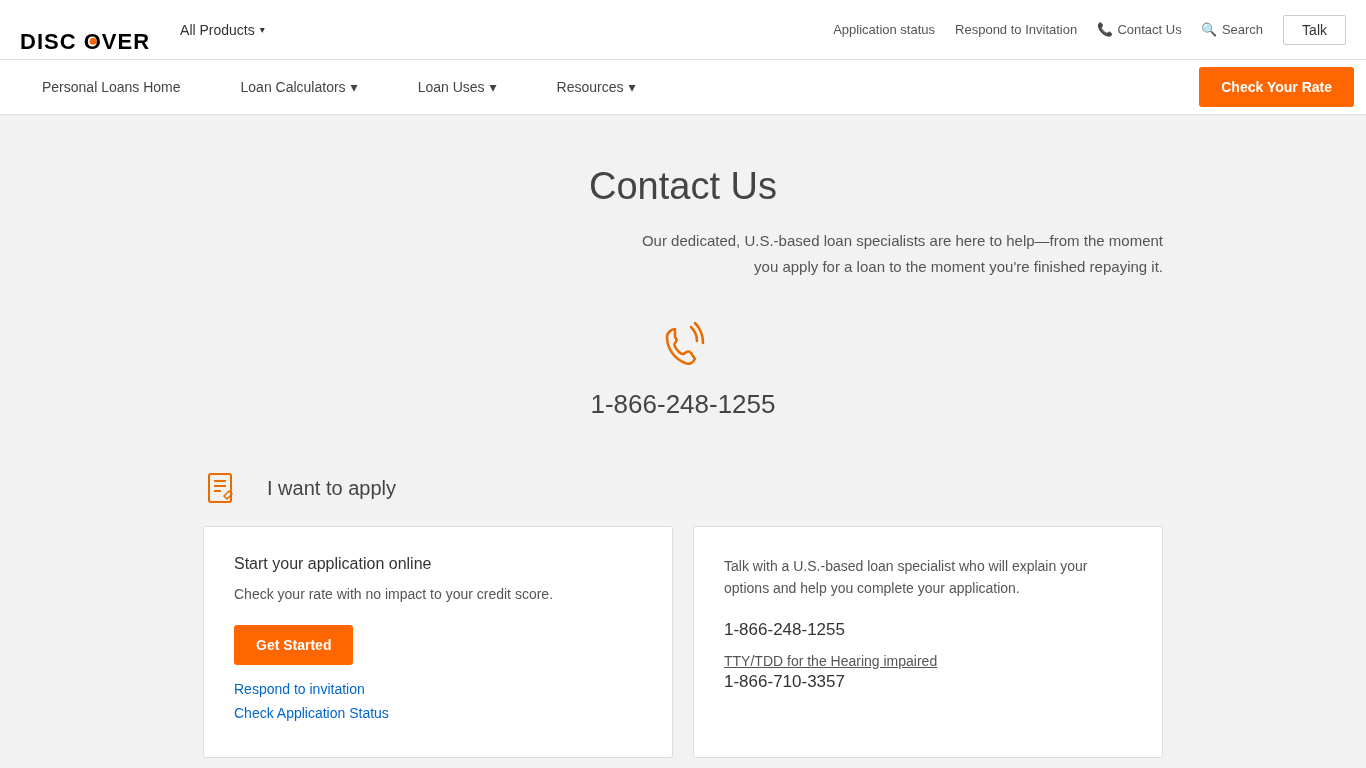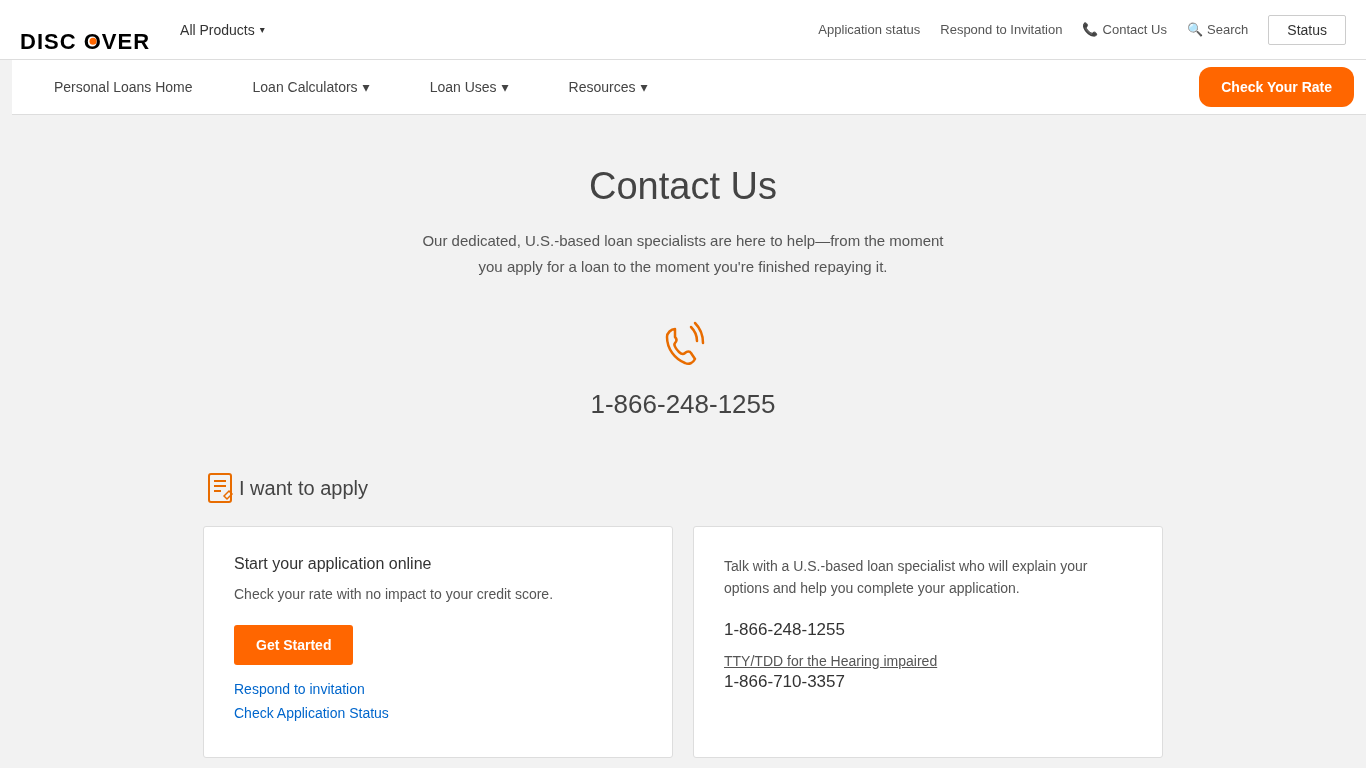--- a/index.html
+++ b/index.html
@@ -66,21 +66,20 @@
     }
 
     
     .secondary-nav {
       background: #fff;
       border-bottom: 1px solid #ddd;
       display: flex;
       align-items: center;
       padding: 0 12px;
       height: 55px;
-      margin-left: 12px;
     }
     .secondary-nav-links {
       display: flex;
       align-items: center;
       gap: 0;
       flex: 1;
     }
     .secondary-nav-link {
       font-size: 14px;
       color: #444;
@@ -93,42 +92,42 @@
       gap: 5px;
     }
     .check-rate-btn {
       background: #f60;
       color: #fff;
       border: none;
       padding: 12px 22px;
       font-size: 14px;
       font-weight: bold;
       cursor: pointer;
-      border-radius: 12px;
+      border-radius: 3px;
       margin-left: auto;
       white-space: nowrap;
     }
 
     
     .main-content {
       max-width: 1000px;
       margin: 0 auto;
       padding: 50px 20px 40px;
     }
 
     .page-title {
       text-align: center;
       font-size: 38px;
       font-weight: 400;
       color: #444;
       margin-bottom: 20px;
     }
 
     .page-subtitle {
-      text-align: center;
+      text-align: right;
       font-size: 15px;
       color: #555;
       line-height: 1.7;
       margin-bottom: 40px;
     }
 
     
     .phone-section {
       text-align: center;
       margin-bottom: 50px;
@@ -149,21 +148,21 @@
     .phone-hours {
       font-size: 14px;
       color: #555;
       line-height: 1.7;
     }
 
     
     .section-header {
       display: flex;
       align-items: center;
-      gap: 0;
+      gap: 28px;
       margin-bottom: 20px;
     }
 
     .section-icon {
       width: 36px;
       height: 36px;
       flex-shrink: 0;
     }
 
     .section-title {
@@ -284,21 +283,21 @@
     <a class="top-nav-link">Application status</a>
     <a class="top-nav-link">Respond to Invitation</a>
     <a class="top-nav-icon-link">
       <span>📞</span>
       <span>Contact Us</span>
     </a>
     <a class="top-nav-icon-link">
       <span>🔍</span>
       <span>Search</span>
     </a>
-    <button class="login-btn">Status</button>
+    <button class="login-btn">Talk</button>
   </div>
 </nav>
 
 <nav class="secondary-nav">
   <div class="secondary-nav-links">
     <a class="secondary-nav-link">Personal Loans Home</a>
     <a class="secondary-nav-link">
       <span>Loan Calculators</span>
       <span>▾</span>
     </a>

